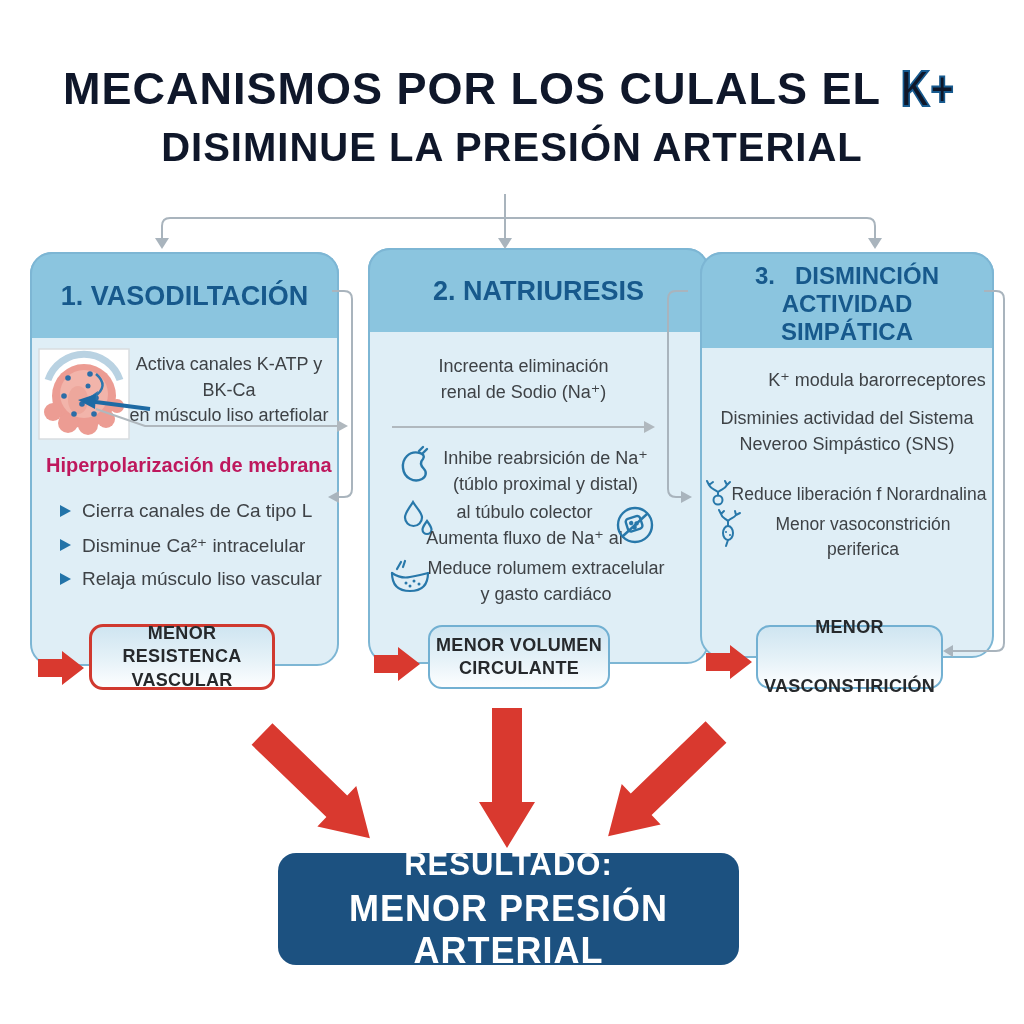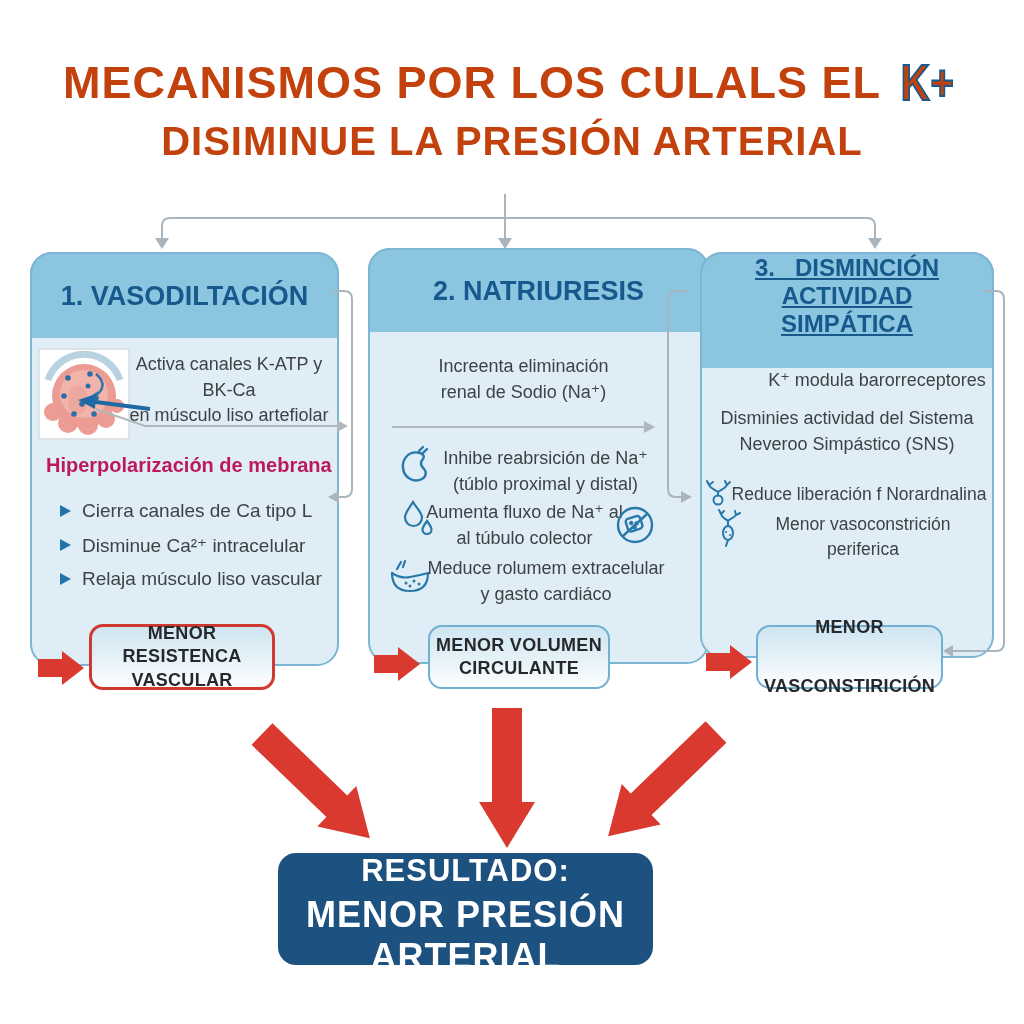--- a/index.html
+++ b/index.html
@@ -1,52 +1,52 @@
 <!DOCTYPE html>
 <html><head>
 <meta charset="utf-8">
 <style>
   html,body{margin:0;padding:0;background:#fff;}
   .canvas{position:relative;width:1024px;height:1024px;background:#ffffff;overflow:hidden;
           font-family:"Liberation Sans","DejaVu Sans",sans-serif;}
   
-  .title{position:absolute;left:0;right:0;top:56px;text-align:center;color:#c2410c;font-weight:bold;}
+  .title{position:absolute;left:0;right:0;top:62px;text-align:center;color:#0f172a;font-weight:bold;}
   .t1{font-size:45px;letter-spacing:1px;line-height:1.1;}
   .kplus{display:inline-block;font-size:50px;-webkit-text-stroke:2px #175a8f;transform:scaleX(.8);vertical-align:-2px;}
   .t2{font-size:40px;letter-spacing:1px;margin-top:8px;}
   
   .card{position:absolute;border:2px solid #7db6d4;border-radius:22px;background:#dfeef6;}
   .card-head{position:absolute;top:-2px;left:-2px;right:-2px;background:#8bc5df;
              border:2px solid #7db6d4;border-radius:22px 22px 0 0;border-bottom:none;
              color:#17598c;font-weight:bold;text-align:center;box-sizing:border-box;}
   .card1{left:30px;top:252px;width:305px;height:410px;}
   .card1 .card-head{height:86px;font-size:27px;line-height:84px;}
   .card2{left:368px;top:248px;width:307px;height:412px;padding-left:30px;}
   .card2 .card-head{height:84px;font-size:27px;line-height:82px;}
   .card3{left:700px;top:252px;width:290px;height:402px;}
-  .card3 .card-head{height:116px;font-size:24px;line-height:28px;text-decoration:underline;}
+  .card3 .card-head{height:96px;font-size:24px;line-height:28px;padding-top:8px;}
   .btext{position:absolute;color:#3e4246;font-size:18px;line-height:1.42;text-align:center;}
   .subhead{position:absolute;color:#be185d;font-size:20px;font-weight:bold;}
   .bullets{position:absolute;list-style:none;margin:0;padding:0;}
   .bullets li{display:flex;align-items:center;height:34px;color:#3e4246;font-size:19px;}
   .tri{width:0;height:0;border-left:11px solid #2273a8;border-top:6px solid transparent;
        border-bottom:6px solid transparent;margin-right:11px;flex:none;}
   .vessel{position:absolute;}
   .icon{position:absolute;}
   
   .result-box{position:absolute;border-radius:14px;text-align:center;font-weight:bold;color:#26292c;
               display:flex;flex-direction:column;justify-content:center;font-size:18px;line-height:1.3;
               letter-spacing:.3px;background:linear-gradient(180deg,#cfe5f1 0%,#e6f2f8 55%,#fdfeff 100%);
               box-sizing:border-box;z-index:3;}
   .rb-red{border:3px solid #d0392f;}
   .rb-blue{border:2px solid #72b0d2;}
   
-  .final-box{position:absolute;left:278px;top:853px;width:375px;height:112px;background:#1c5180;
+  .final-box{position:absolute;left:278px;top:853px;width:461px;height:112px;background:#1c5180;
              border-radius:18px;color:#ffffff;font-weight:bold;text-align:center;display:flex;
-             flex-direction:column;z-index:2;}
+             flex-direction:column;justify-content:center;z-index:2;}
   .f1{font-size:31px;letter-spacing:1px;}
   .f2{font-size:36px;letter-spacing:1px;margin-top:5px;}
   
   .overlay{position:absolute;left:0;top:0;z-index:4;pointer-events:none;}
 </style>
 </head>
 <body>
 
 <div class="canvas">
 
@@ -138,22 +138,22 @@
       <div>(túblo proximal y distal)</div>
     </div>
 
     <div class="icon" style="left:30px;top:250px;">
       <svg width="34" height="36" viewBox="0 0 34 36" fill="none" stroke="#2878aa" stroke-width="2.2" stroke-linecap="round">
         <path d="M13 2 C9.5 8 5 12.5 5 17.5 a8.5 8.5 0 0 0 17 0 C22 12.5 16.5 8 13 2 Z"></path>
         <path d="M27 21 c-2.5 3.5 -4.5 6 -4.5 8.5 a4.5 4.5 0 0 0 9 0 C31.5 27 29.5 24.5 27 21 Z"></path>
       </svg>
     </div>
     <div class="btext" style="left:52px;top:250px;width:205px;">
+      <div>al túbulo colector</div>
       <div>Aumenta fluxo de Na⁺ al</div>
-      <div>al túbulo colector</div>
     </div>
     <div class="icon" style="left:244px;top:254px;">
       <svg width="42" height="42" viewBox="0 0 42 42" fill="none" stroke="#2878aa" stroke-width="2.4" stroke-linecap="round">
         <circle cx="21" cy="21" r="17"></circle>
         <g transform="rotate(-18 21 21)">
           <rect x="13" y="13" width="15" height="13" rx="3"></rect>
           <circle cx="18" cy="18" r="1" fill="#2878aa"></circle>
             <circle cx="23" cy="20" r="1" fill="#2878aa"></circle>
           <circle cx="20" cy="23" r="1" fill="#2878aa"></circle>
         </g>

